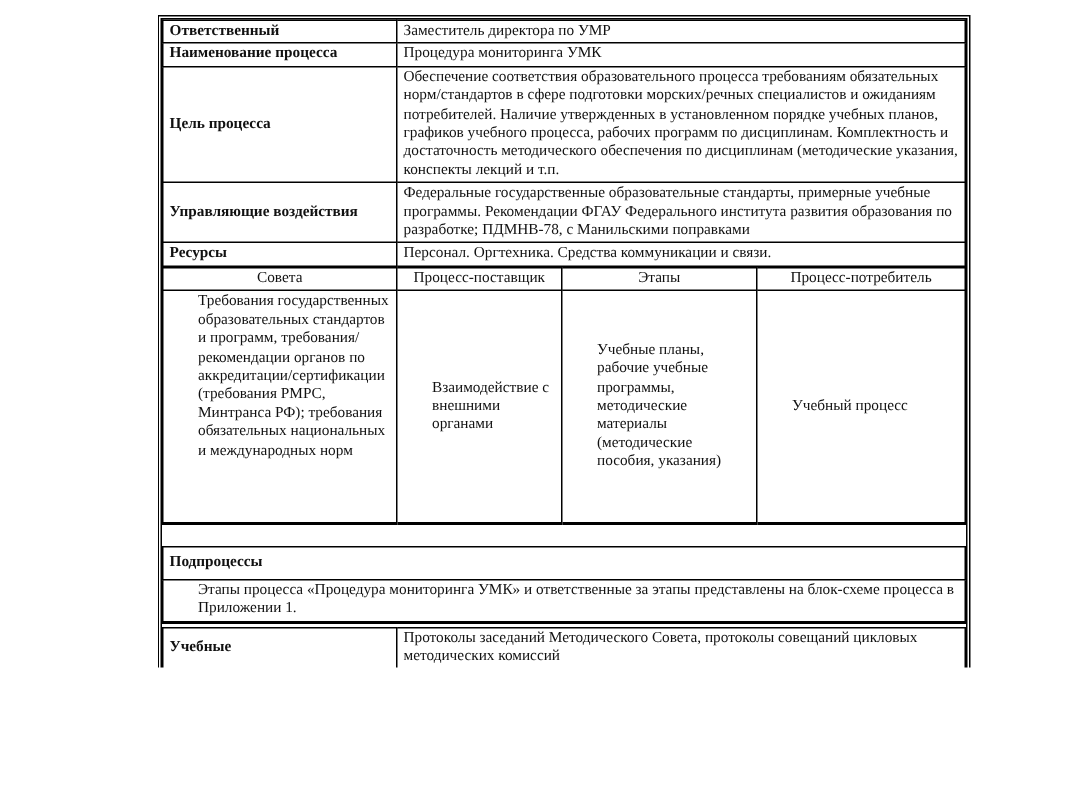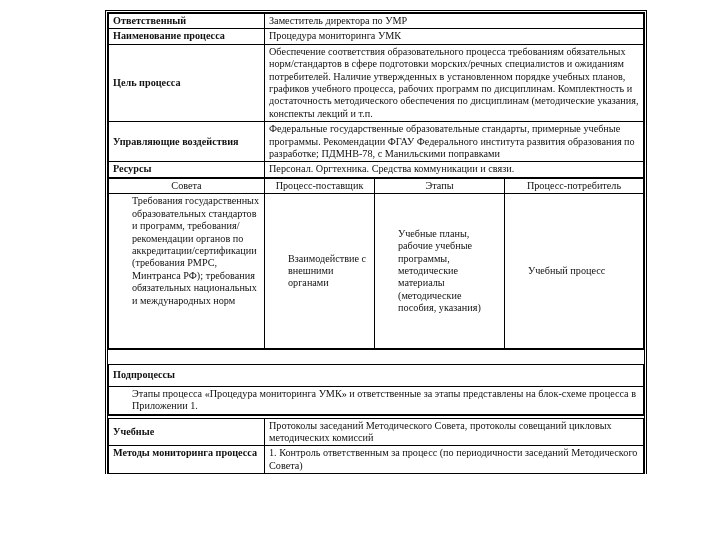--- a/index.html
+++ b/index.html
@@ -86,19 +86,15 @@
   <table style="margin-top:2px;">
     <colgroup>
         <col style="width:156px">
         <col>
       </colgroup>
     <tbody>
         <tr>
       <td class="lab mid" style="border-bottom:none;">Учебные</td>
       <td style="border-bottom:none;">Протоколы заседаний Методического Совета, протоколы совещаний цикловых методических комиссий</td>
     </tr>
-    <tr>
-      <td class="lab">Методы мониторинга процесса</td>
-      <td>1. Контроль ответственным за процесс (по периодичности заседаний Методического Совета)</td>
-    </tr>
   </tbody>
     </table>
 </div>
 
 </body></html>

